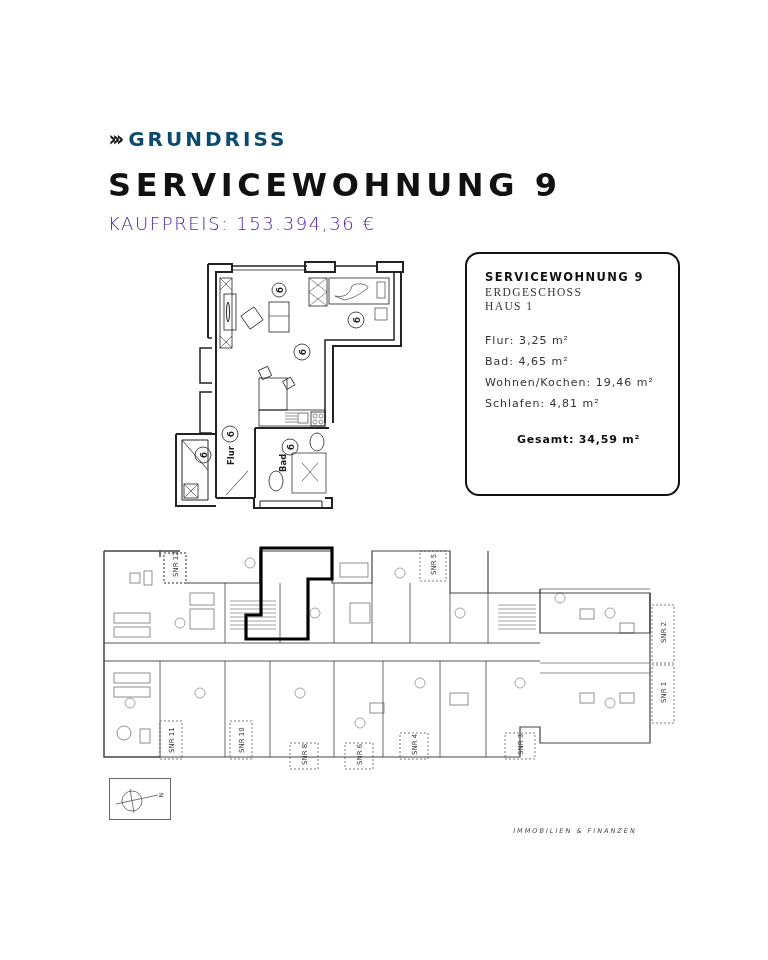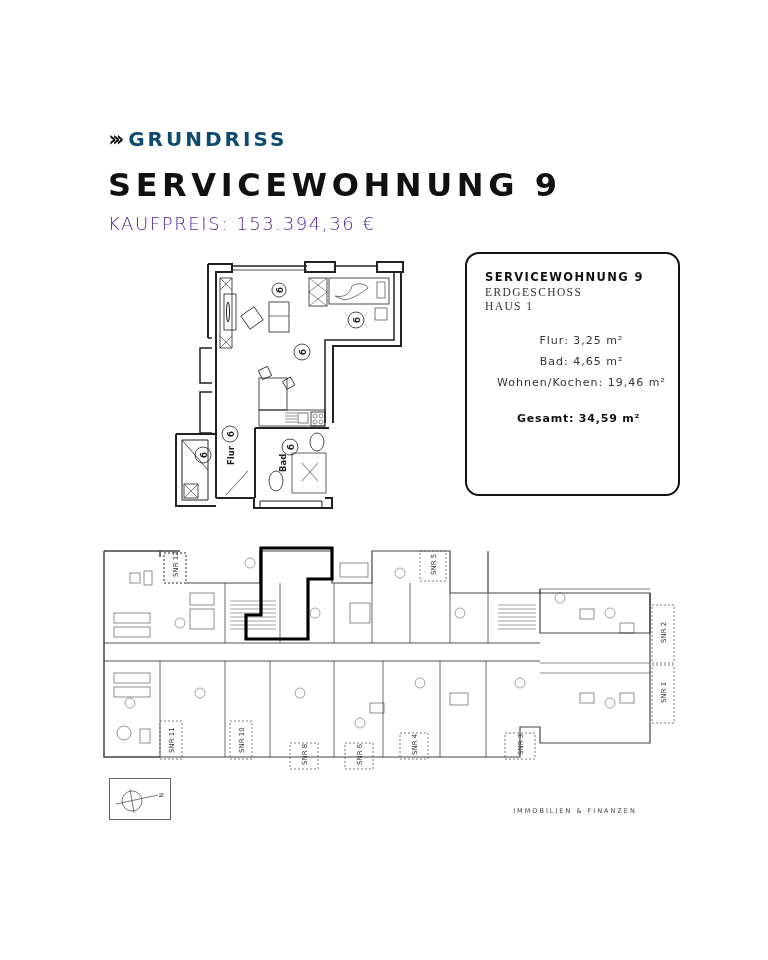--- a/index.html
+++ b/index.html
@@ -10,31 +10,31 @@
   .eyebrow .label { font-weight: 700; font-size: 20px; letter-spacing: 3px; color: #0c4a6e; }
 
   .title { position: absolute; left: 108px; top: 166px; font-weight: 700; font-size: 32px; letter-spacing: 4.6px; color: #111; }
   .price { position: absolute; left: 108px; top: 213px; font-size: 18px; letter-spacing: 1.6px; color: #4c1d95; font-weight: 300; }
 
   .plan-big { position: absolute; left: 172px; top: 258px; width: 240px; height: 256px; }
 
   .info-card { position: absolute; left: 465px; top: 252px; width: 215px; height: 244px; border: 2px solid #111; border-radius: 14px; box-sizing: border-box; padding: 16px 0 0 18px; }
   .info-card .name { font-weight: 700; font-size: 11.5px; letter-spacing: 1.4px; color: #111; }
   .info-card .sub { font-size: 11.5px; letter-spacing: 1.4px; color: #333; margin-top: 2px; font-family: Liberation Serif, serif; }
-  .info-card .rooms { margin-top: 18px; text-align: center; }
+  .info-card .rooms { margin-top: 18px; }
   .info-card .room { font-size: 11px; letter-spacing: 1px; color: #333; height: 21px; line-height: 21px; }
   .info-card .total { font-weight: 700; font-size: 11px; letter-spacing: 0.8px; color: #111; margin-top: 19px; margin-left: 32px; }
 
   .plan-small { position: absolute; left: 100px; top: 543px; width: 580px; height: 228px; }
 
   .compass { position: absolute; left: 109px; top: 778px; width: 60px; height: 40px; border: 1px solid #666; }
 
   .brand { position: absolute; left: 490px; top: 803px; width: 170px; text-align: center; }
   .brand .name { font-size: 16px; letter-spacing: 4.2px; color: #111; }
-  .brand .tag { font-size: 6.5px; letter-spacing: 2px; color: #444; margin-top: 4px; }
+  .brand .tag { font-size: 6.5px; letter-spacing: 2px; color: #444; margin-top: 24px; font-style: italic; }
 </style>
 </head>
 <body>
 
 <div class="eyebrow">
   <span class="chev">›››</span>
   <span class="label">GRUNDRISS</span>
 </div>
 <div class="title">SERVICEWOHNUNG 9</div>
 <div class="price">KAUFPREIS: 153.394,36 €</div>
@@ -121,20 +121,21 @@
 </svg>
 
 <div class="info-card">
   <div class="name">SERVICEWOHNUNG 9</div>
   <div class="sub">ERDGESCHOSS</div>
   <div class="sub">HAUS 1</div>
   <div class="rooms">
     <div class="room">Flur: 3,25 m²</div>
     <div class="room">Bad: 4,65 m²</div>
     <div class="room">Wohnen/Kochen: 19,46 m²</div>
+    <div class="room">Schlafen: 4,81 m²</div>
   </div>
   <div class="total">Gesamt: 34,59 m²</div>
 </div>
 
 <svg class="plan-small" viewBox="0 0 580 228" xmlns="http://www.w3.org/2000/svg" fill="none" stroke="#444" stroke-width="1">
 
   <path d="M4 8 L60 8 M4 8 L4 214 L60 214" stroke-width="1.5"></path>
   <path d="M60 8 L60 14 M80 8 L60 8" stroke-width="1.5"></path>
   <rect x="64" y="10" width="22" height="30" stroke-dasharray="2 2" stroke-width="0.7"></rect>
   <path d="M86 40 L160 40 L160 8 L232 8 L232 40 L272 40 L272 8 L350 8 L350 50 L388 50 L388 8 M388 50 L440 50 L440 46 L440 90 L550 90 L550 50 L440 50" stroke-width="1.2"></path>

